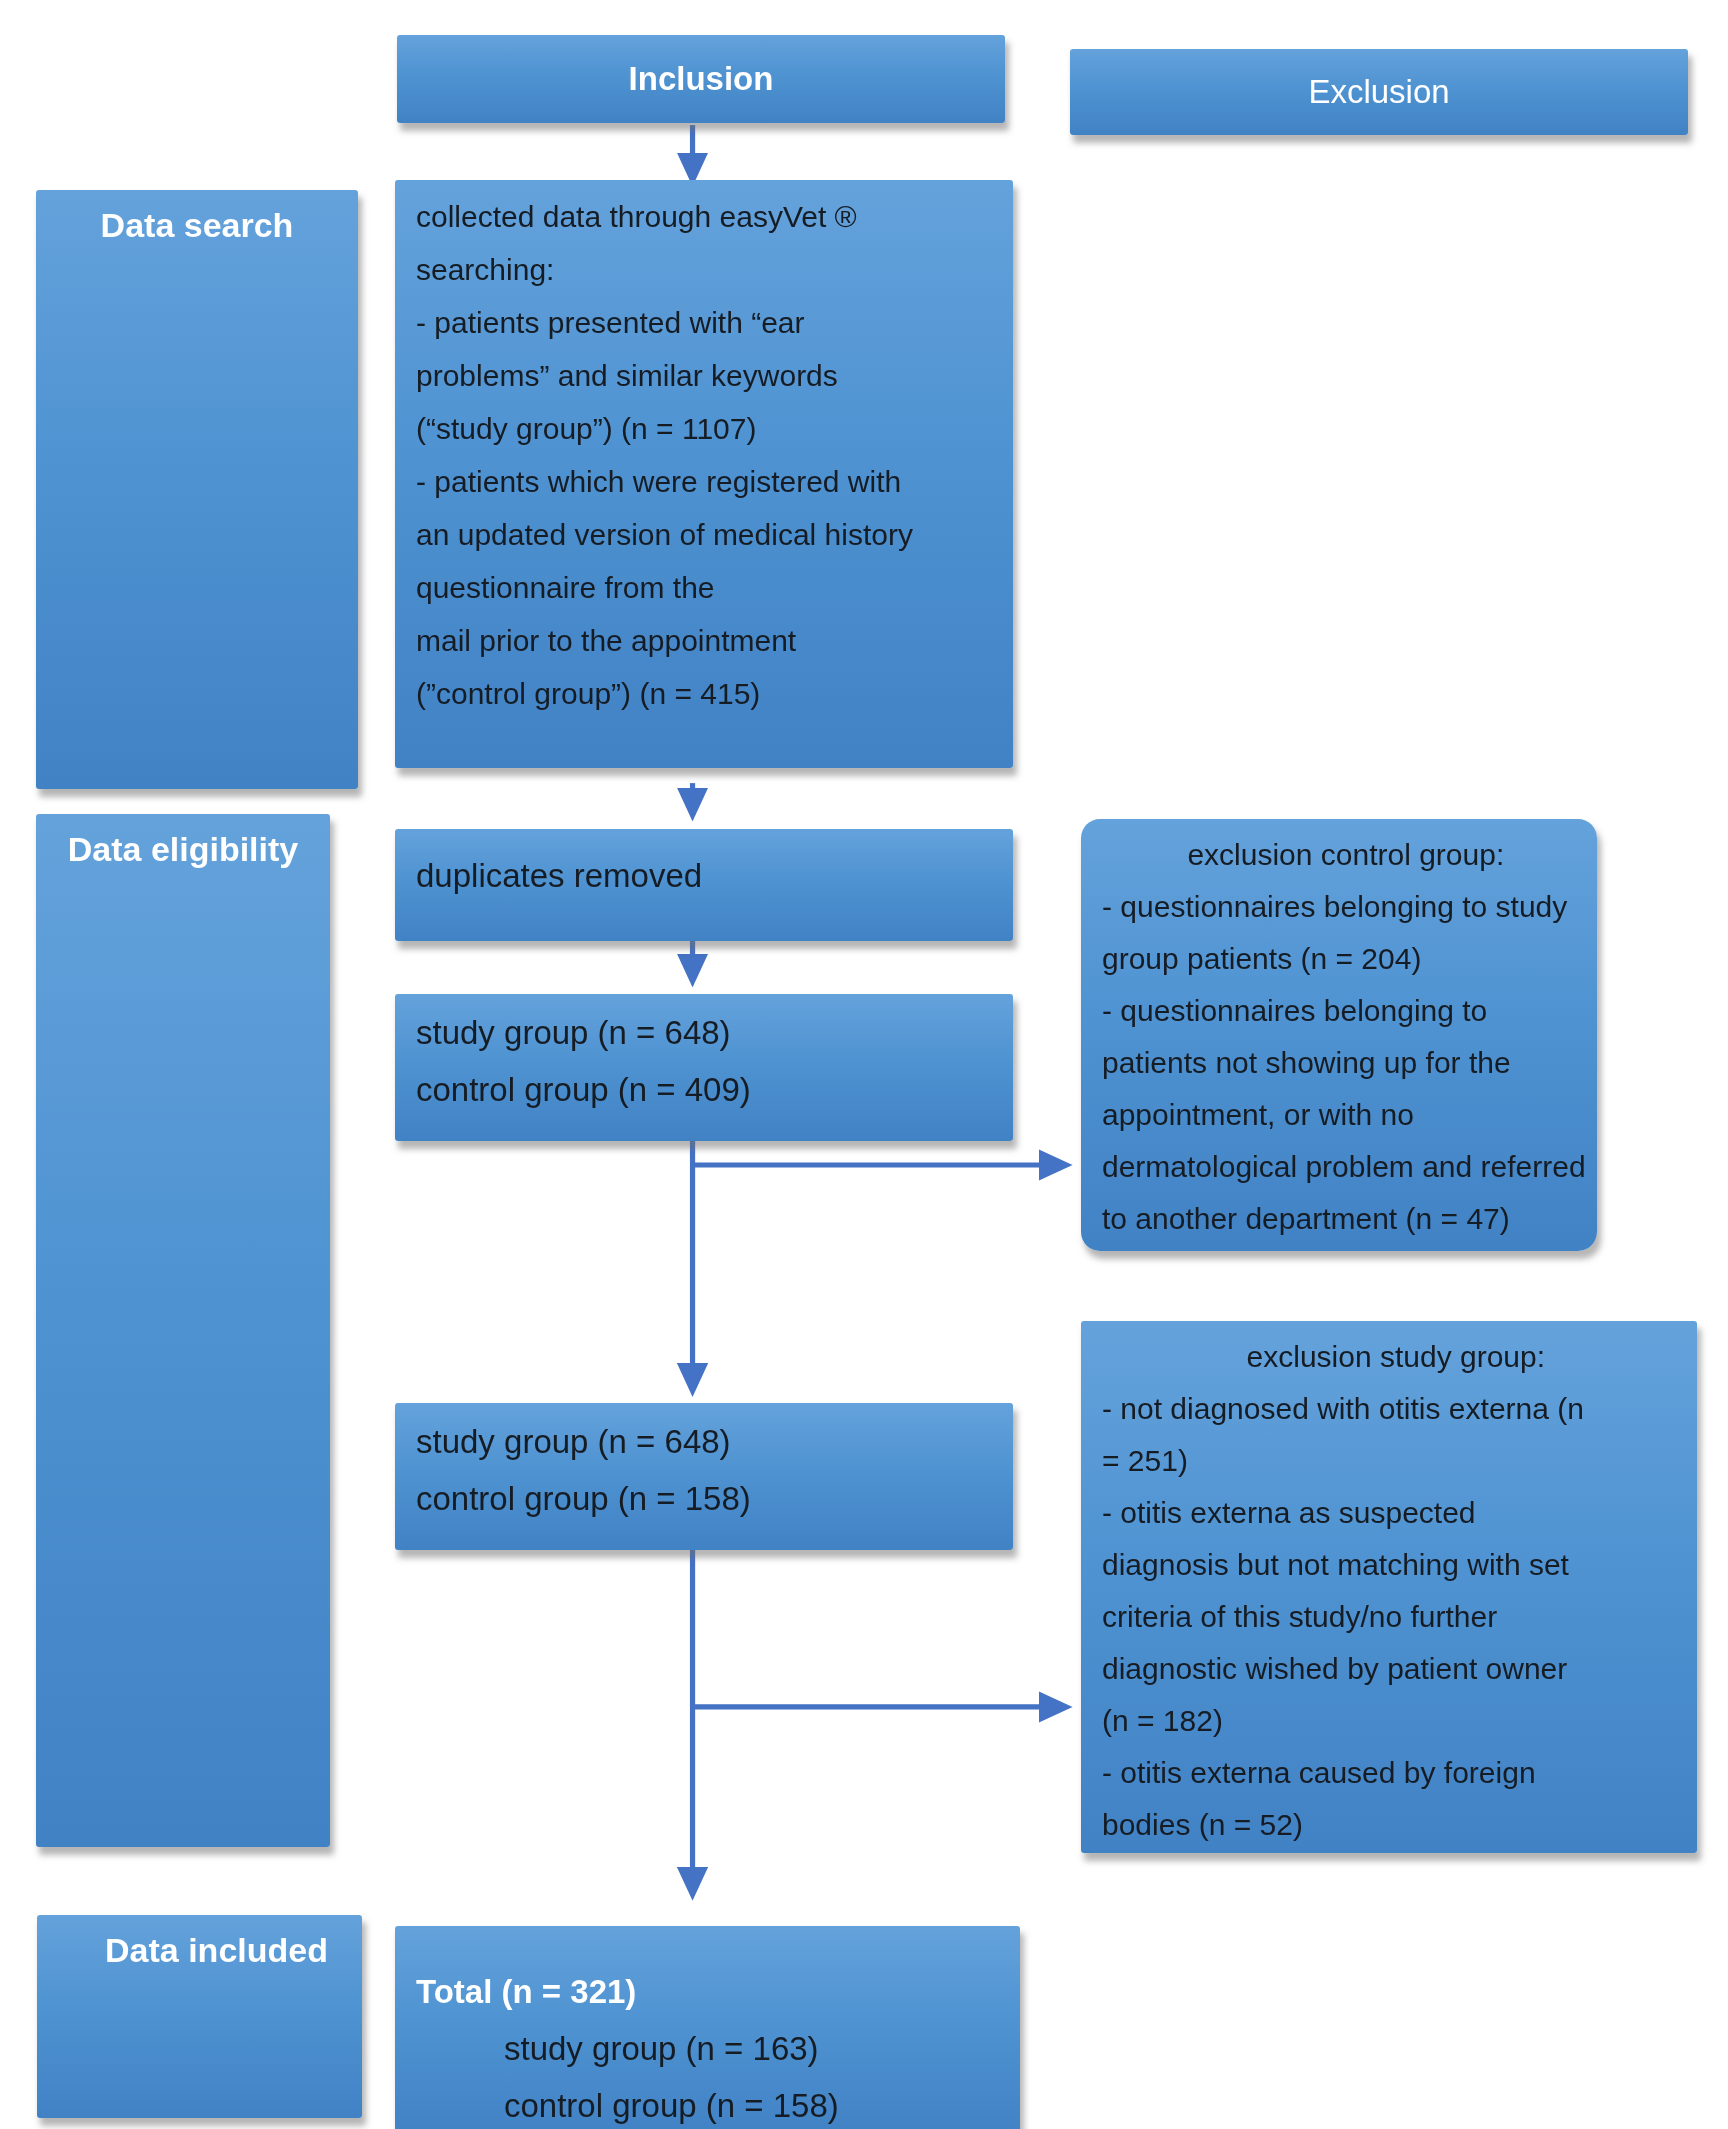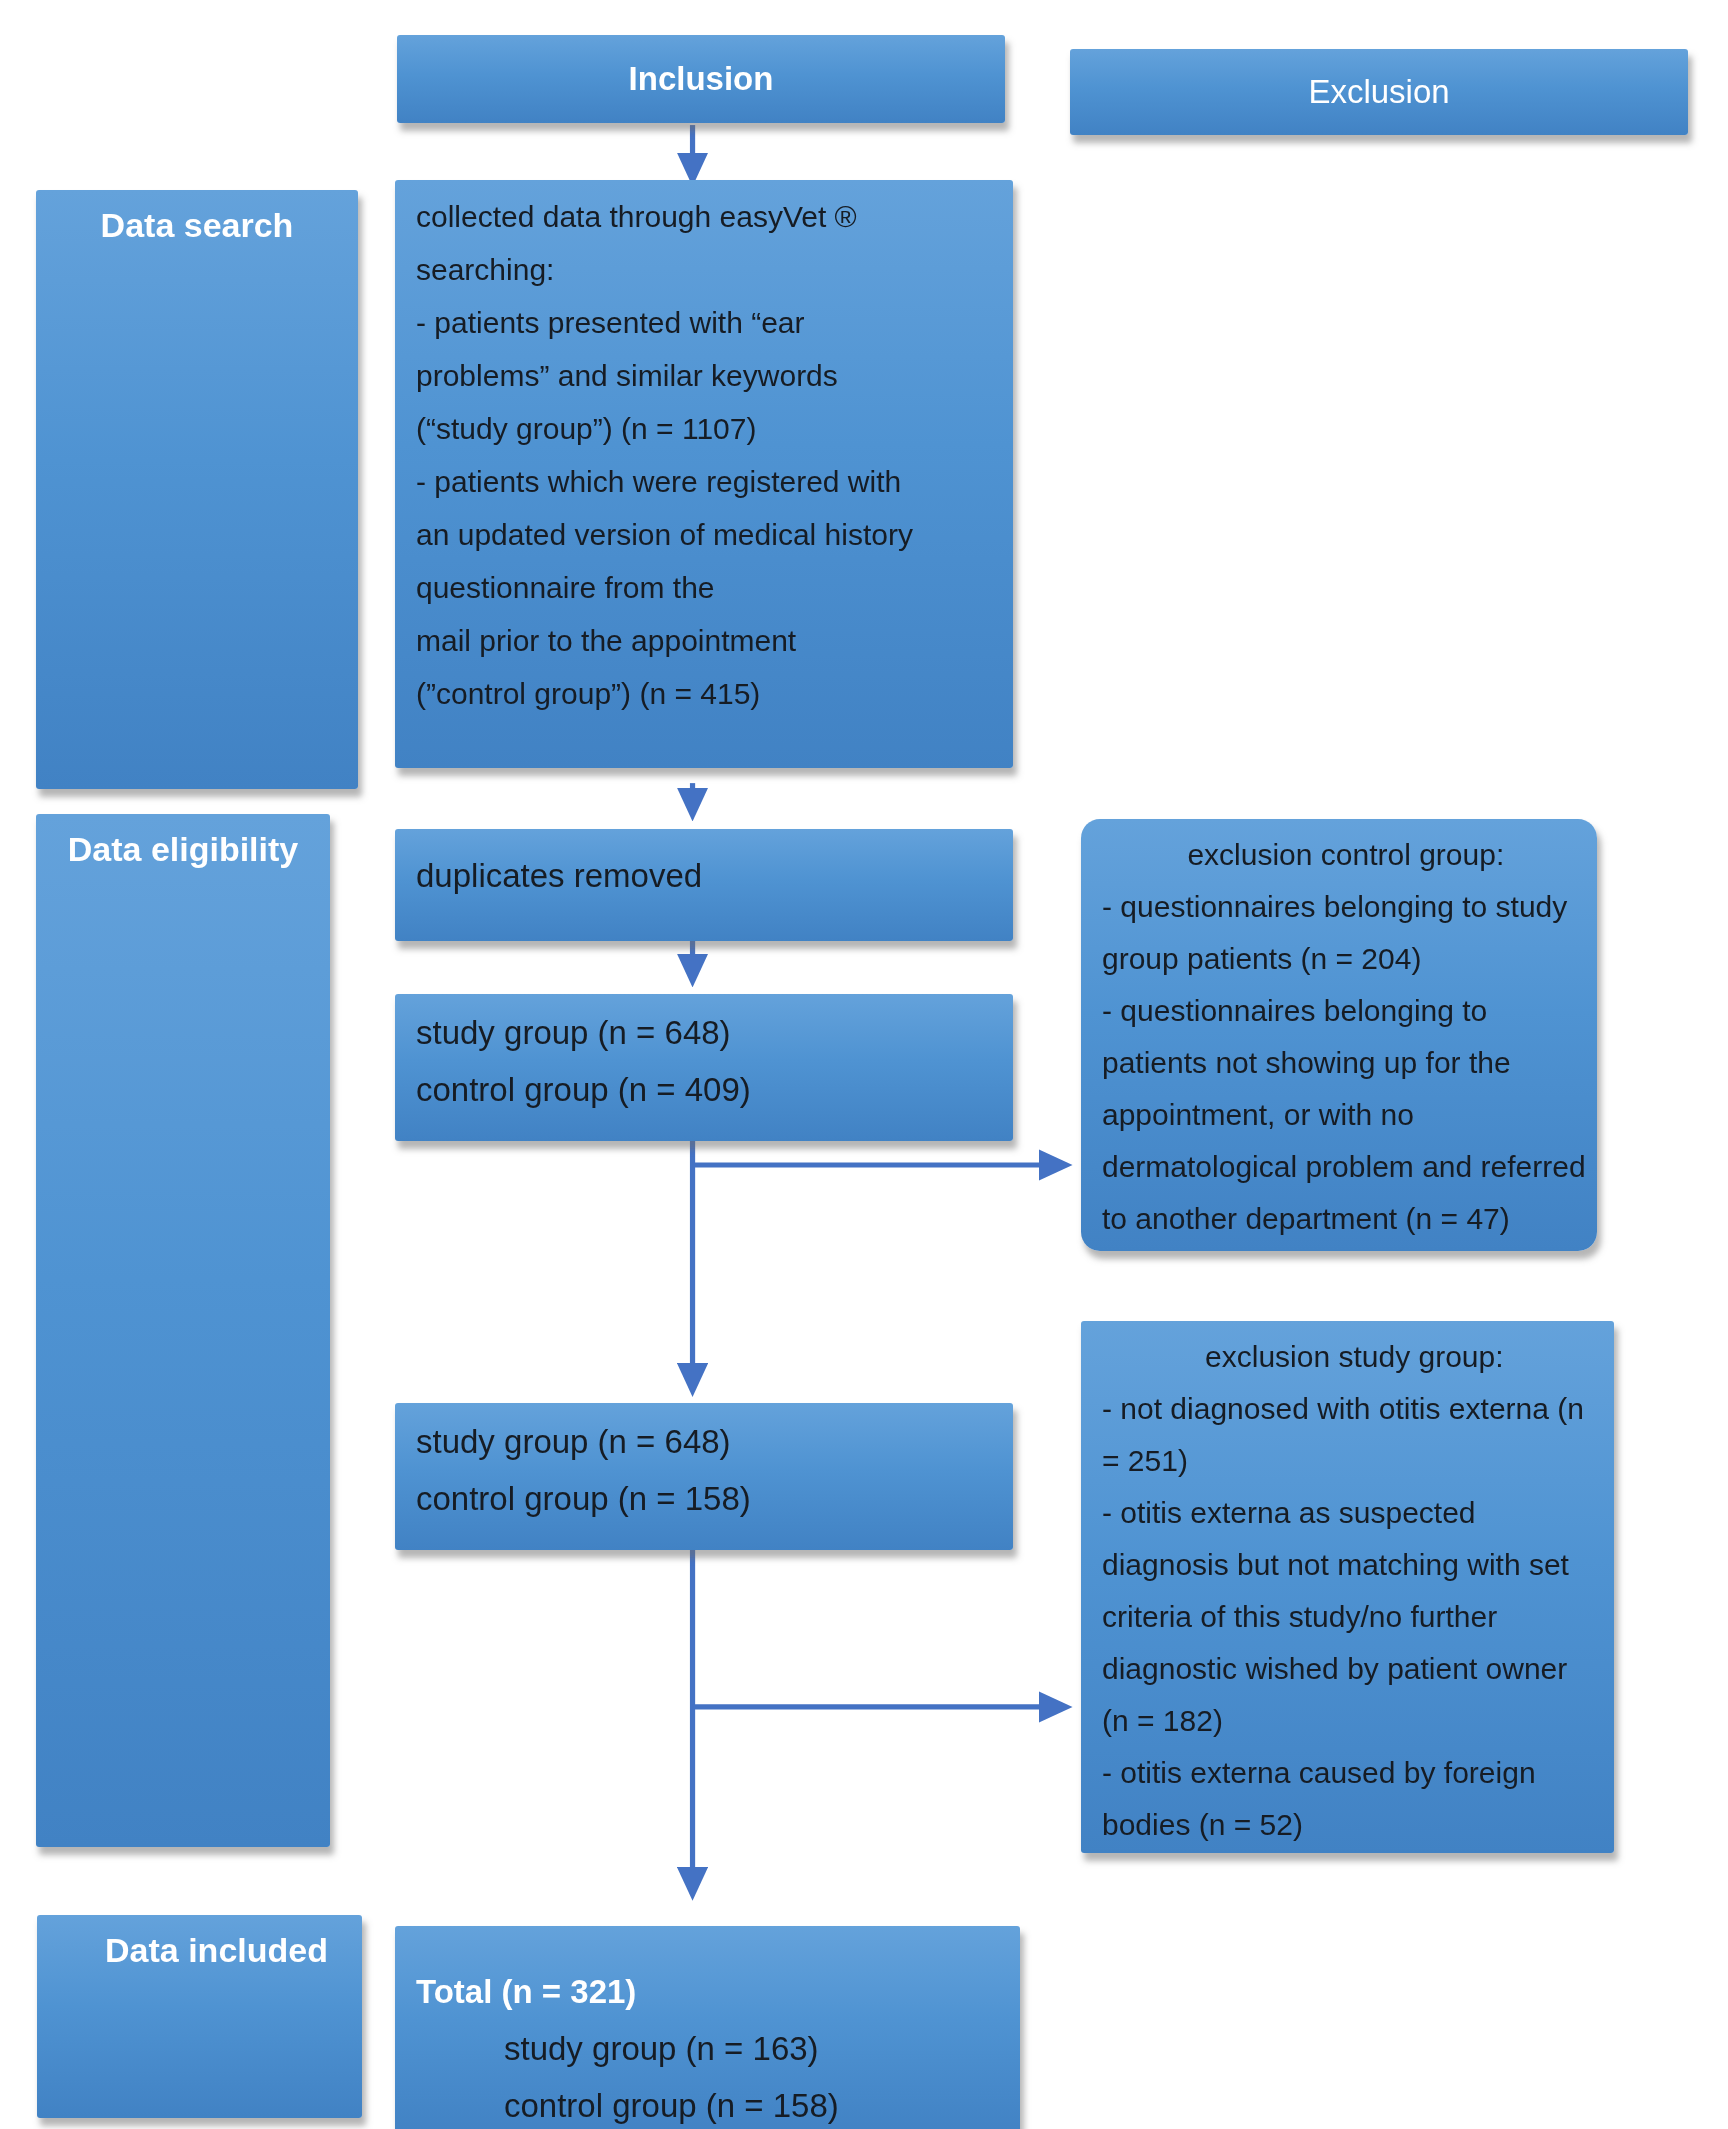--- a/index.html
+++ b/index.html
@@ -128,21 +128,21 @@
     <div class="tl">appointment, or with no</div>
     <div class="tl">dermatological problem and referred</div>
     <div class="tl">to another department (n = 47)</div>
   </div>
 
   <div class="box bt big" style="left:395px;top:1403px;width:618px;height:147px;">
     <div class="tl">study group (n = 648)</div>
     <div class="tl">control group (n = 158)</div>
   </div>
 
-  <div class="box bt compact" style="left:1081px;top:1321px;width:533px;height:532px;">
+  <div class="box bt compact" style="left:1081px;top:1321px;width:616px;height:532px;">
     <div class="tl c">exclusion study group:</div>
     <div class="tl">- not diagnosed with otitis externa (n</div>
     <div class="tl">= 251)</div>
     <div class="tl">- otitis externa as suspected</div>
     <div class="tl">diagnosis but not matching with set</div>
     <div class="tl">criteria of this study/no further</div>
     <div class="tl">diagnostic wished by patient owner</div>
     <div class="tl">(n = 182)</div>
     <div class="tl">- otitis externa caused by foreign</div>
     <div class="tl">bodies (n = 52)</div>

